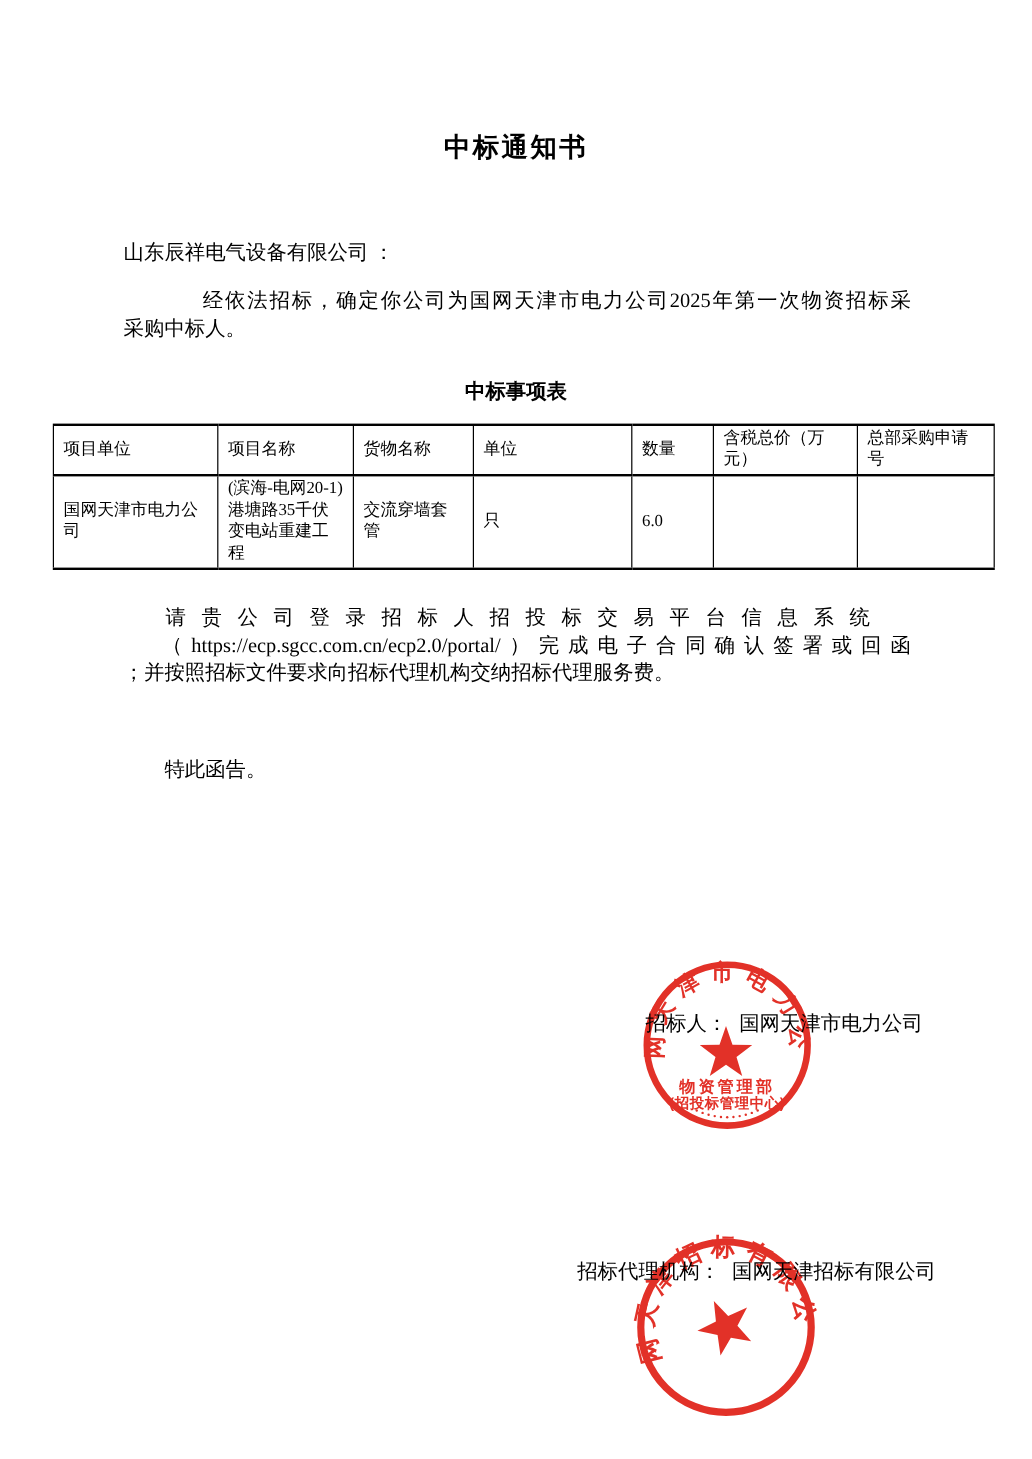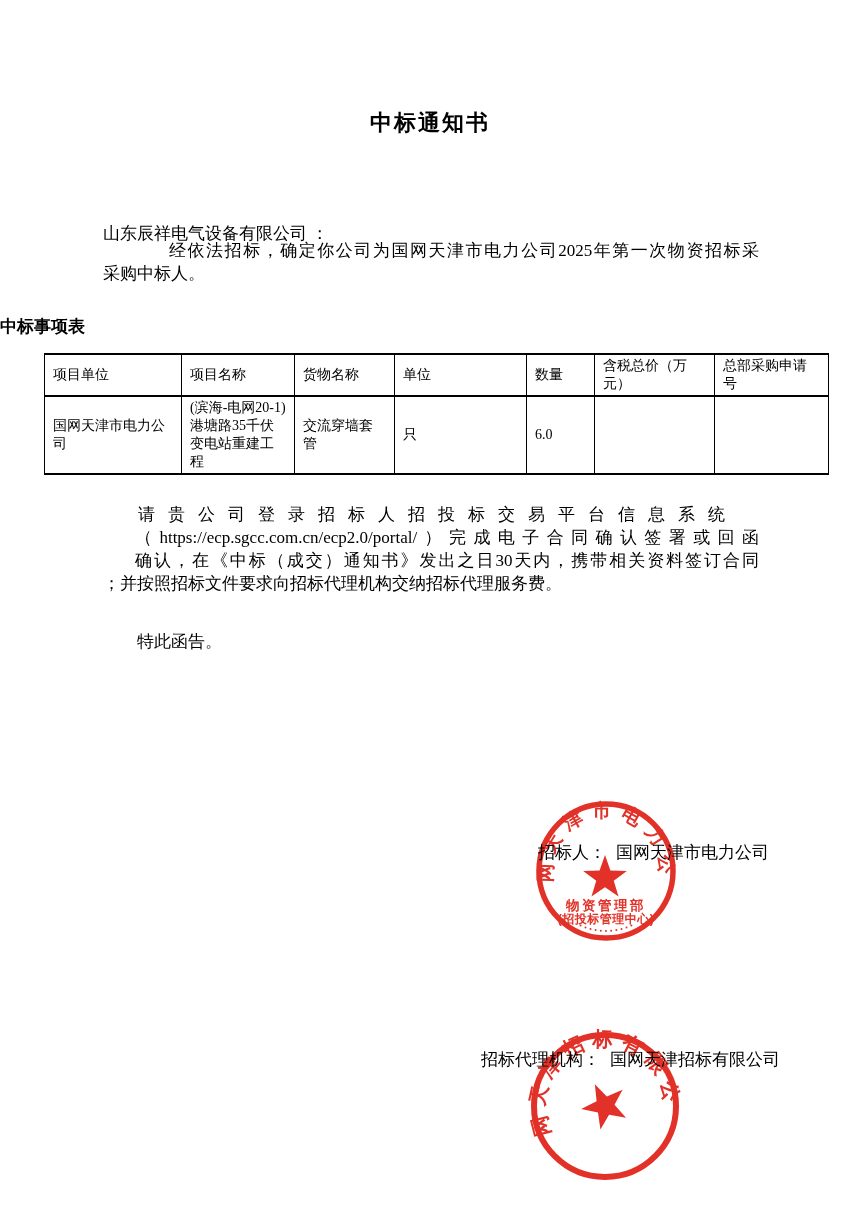--- a/index.html
+++ b/index.html
@@ -12,35 +12,34 @@
     overflow:hidden;
     padding-left:16px;
   }
   .doc-title{
     position:absolute;top:108px;left:0;width:860px;
     text-align:center;font-size:22px;font-weight:bold;letter-spacing:2px;
   }
   .addressee{
     position:absolute;top:199px;left:103px;
     font-size:17px;
-    margin-top:23px;
   }
   .para{
     position:absolute;left:103px;width:656px;
     font-size:17px;line-height:23px;
   }
   .para1{top:239px;}
   .para2{top:503px;}
   .line{white-space:nowrap;}
   .line.justify{text-align:justify;text-align-last:justify;white-space:normal;margin-left:32px;}
   .indent{text-indent:34px;}
   .spread{letter-spacing:13px;text-indent:35px;}
   .table-title{
     position:absolute;top:315px;left:0;width:860px;
-    text-align:left;font-size:17px;font-weight:bold;
+    text-align:center;font-size:17px;font-weight:bold;
   }
   table.award{
     position:absolute;top:353px;left:44px;
     width:784px;border-collapse:collapse;table-layout:fixed;
     font-size:14px;text-align:left;border-radius:16px;
   }
   table.award th,table.award td{
     border:1.5px solid #000;
     border-top-width:2px;border-bottom-width:2px;
     font-weight:normal;vertical-align:middle;
@@ -109,21 +108,20 @@
       <td>6.0</td>
       <td></td>
       <td></td>
     </tr>
   </tbody>
     </table>
 
   <div class="para para2">
     <div class="line spread">请贵公司登录招标人招投标交易平台信息系统</div>
     <div class="line justify">（https://ecp.sgcc.com.cn/ecp2.0/portal/）完成电子合同确认签署或回函</div>
-    <div class="line justify">确认，在《中标（成交）通知书》发出之日30天内，携带相关资料签订合同</div>
     <div class="line">；并按照招标文件要求向招标代理机构交纳招标代理服务费。</div>
   </div>
 
   <div class="closing">特此函告。</div>
 
   <div class="sign-line sign-bidder">
     <span>招标人：</span>
     <span>国网天津市电力公司</span>
   </div>
 

